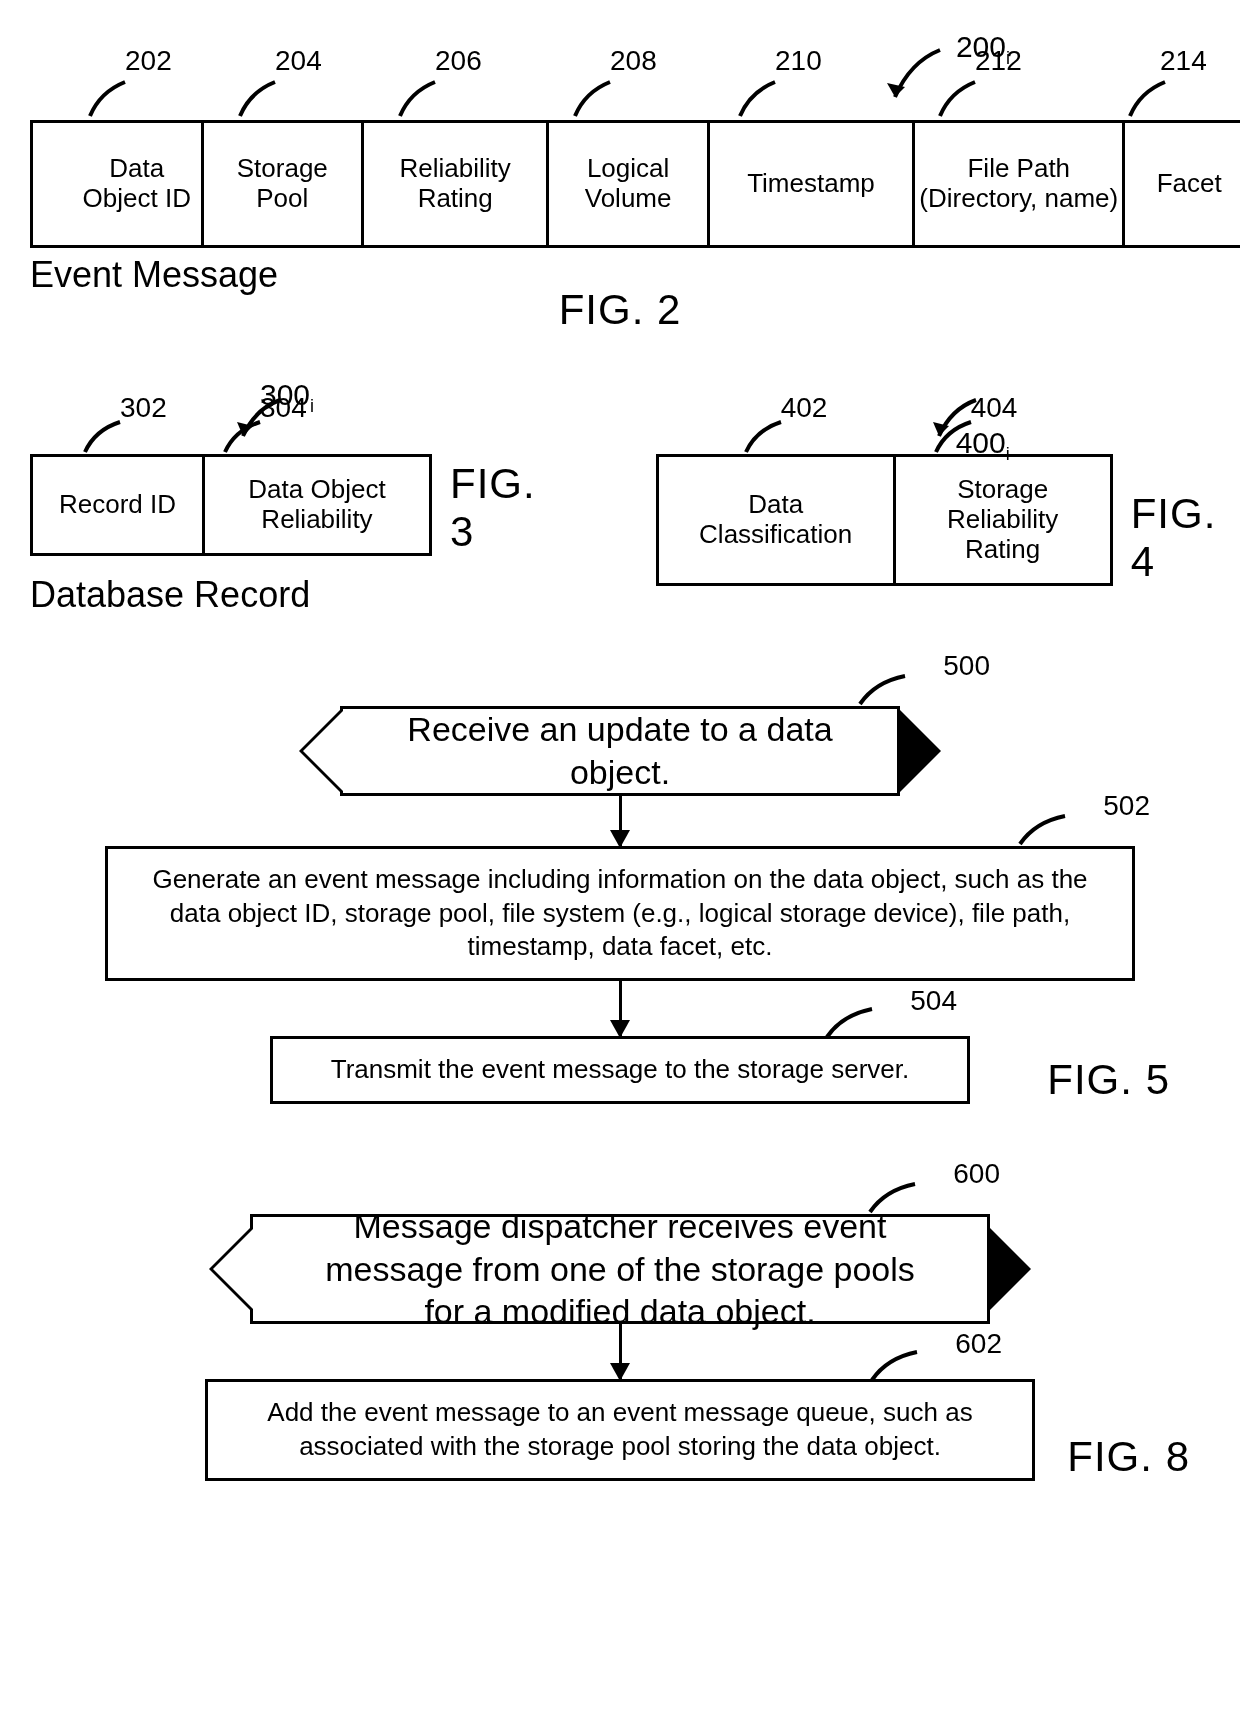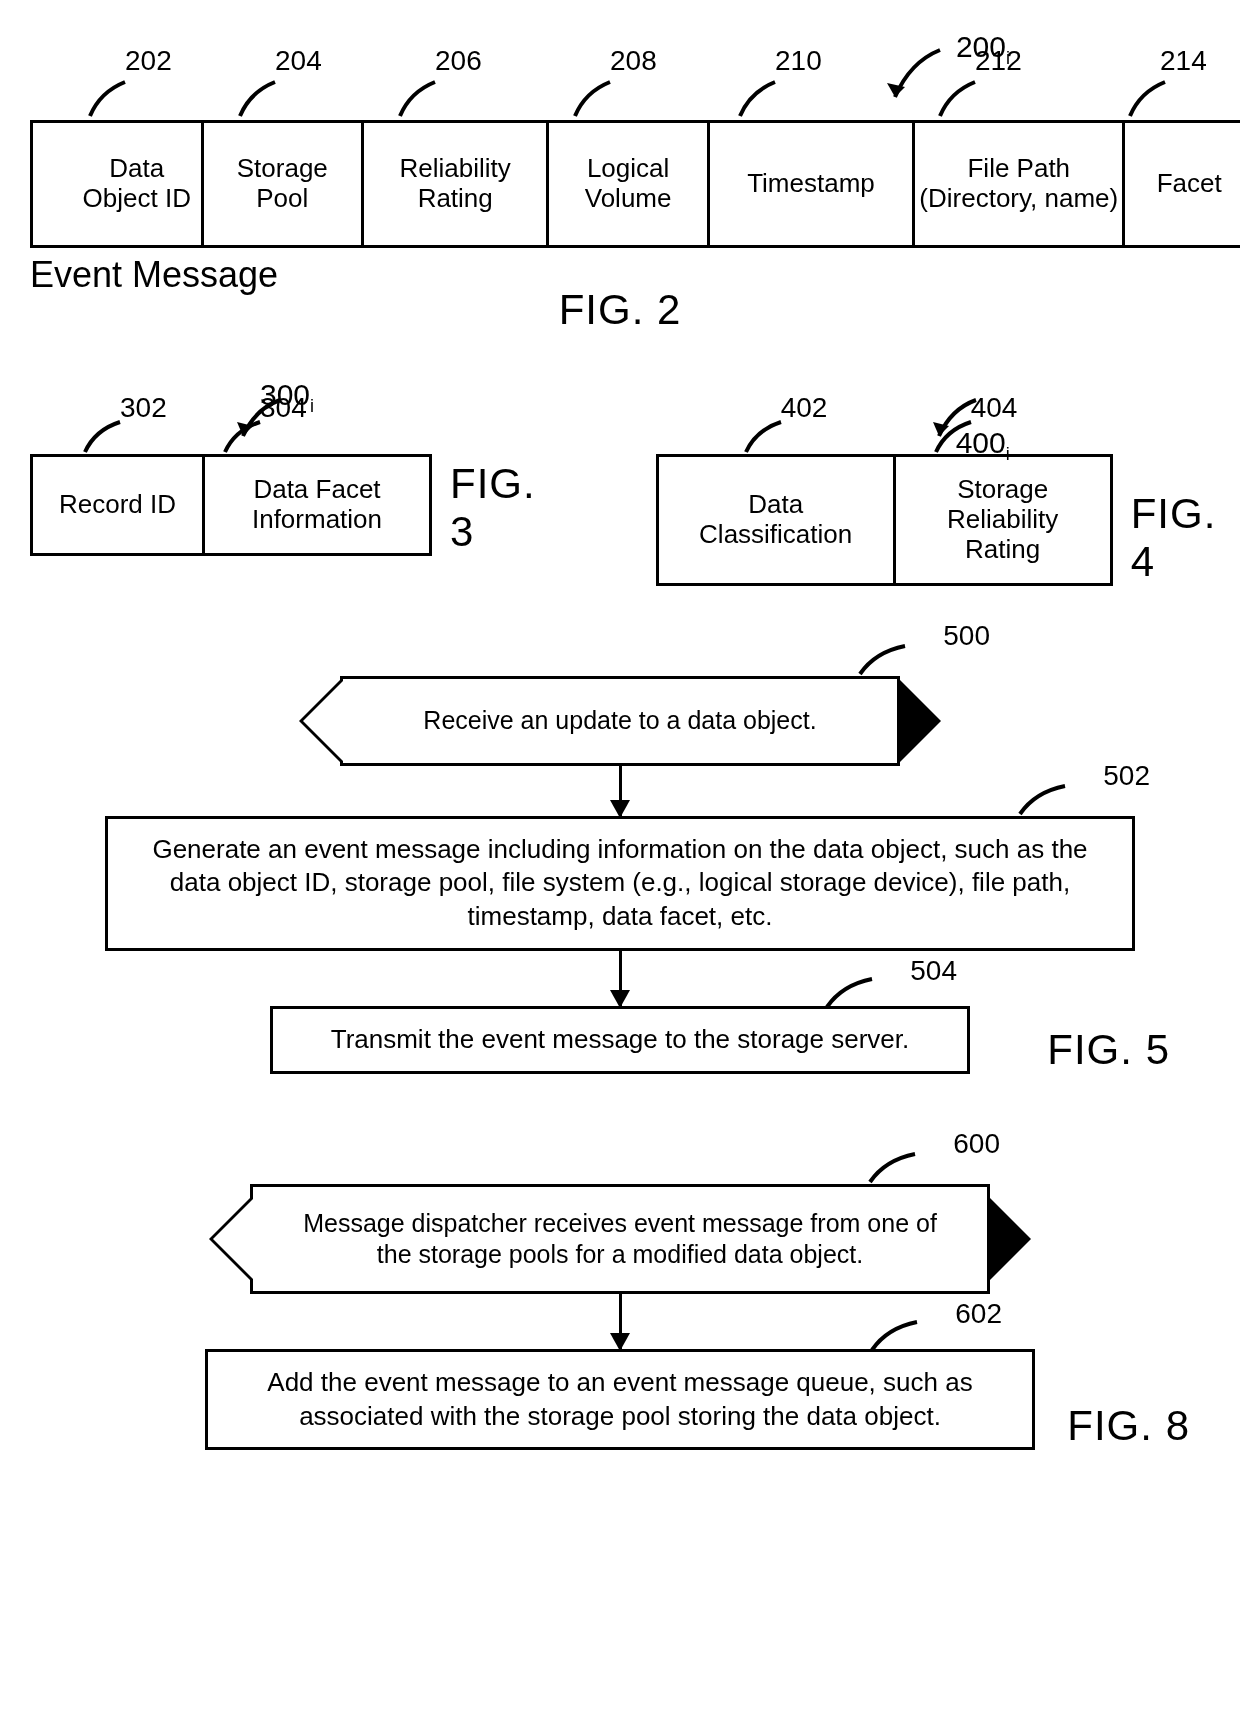--- a/index.html
+++ b/index.html
@@ -44,21 +44,21 @@
   .tbl .cell{border-right:3px solid #000;display:flex;align-items:center;justify-content:center;text-align:center;font-size:26px;line-height:1.15;padding:18px 12px;}
   .tbl .cell:last-child{border-right:none;}
   .w140{width:145px}.w180{width:200px}.w200{width:210px}.w180b{width:190px}
 
   
   .flow-wrap{position:relative;margin-top:60px;width:1180px;}
   .hex {
     position:relative;
     border:3px solid #000;
     background:#fff;
-    font-size:25px;
+    font-size:34px;
     line-height:1.25;
     text-align:center;
     display:flex;align-items:center;justify-content:center;
     padding:14px 50px;
   }
   .hex::before, .hex::after{
     content:"";position:absolute;top:50%;width:0;height:0;
     border-top:44px solid transparent;border-bottom:44px solid transparent;
     transform:translateY(-50%);
   }
@@ -142,24 +142,25 @@
       <g stroke="#000" stroke-width="4" fill="none">
         <path d="M55 38 Q65 16 90 8"></path>
         <path d="M195 38 Q205 16 230 8"></path>
       </g>
     </svg>
     <div class="leader" style="top:-62px;left:90px">302</div>
     <div class="leader" style="top:-62px;left:230px">304</div>
     <div class="pair">
       <div class="tbl">
         <div class="cell w140">Record ID</div>
-        <div class="cell w180">Data Facet Information</div>
+        <div class="cell w180">Data Object Reliability</div>
       </div>
       <div class="fig-label">FIG. 3</div>
     </div>
+    <div class="caption" style="margin-top:18px;">Database Record</div>
   </div>
 
   <div class="rel">
     <div style="position:absolute;top:-76px;left:300px;font-size:30px;margin-top:48px;">
       <span>400</span><span class="sub">i</span>
     </div>
     <svg class="leader-svg" style="top:-60px;left:265px;width:70px;height:60px;">
       <path d="M55 6 Q30 15 18 42" stroke="#000" stroke-width="4" fill="none"></path>
       <path d="M18 42 l-6 -14 l16 4 z" fill="#000"></path>
     </svg>

